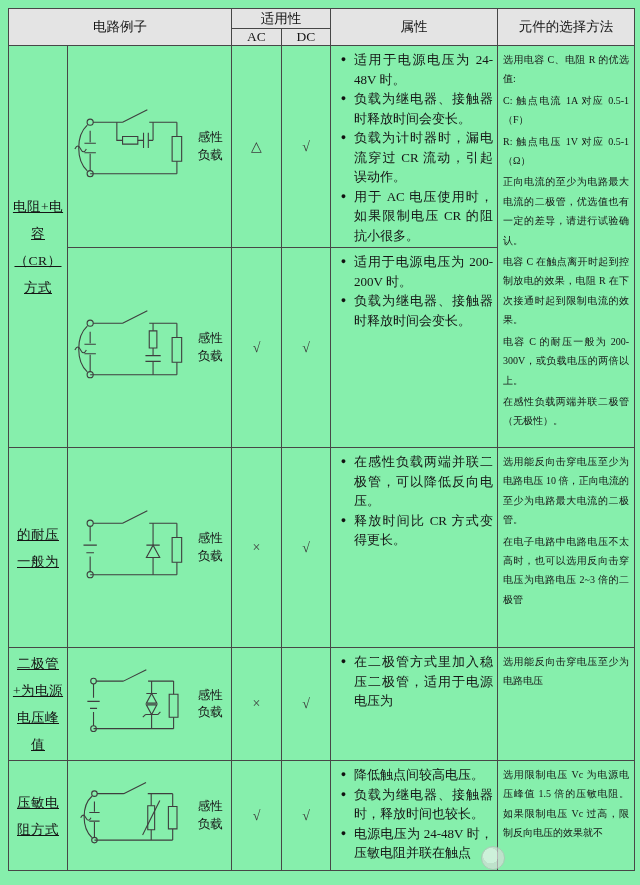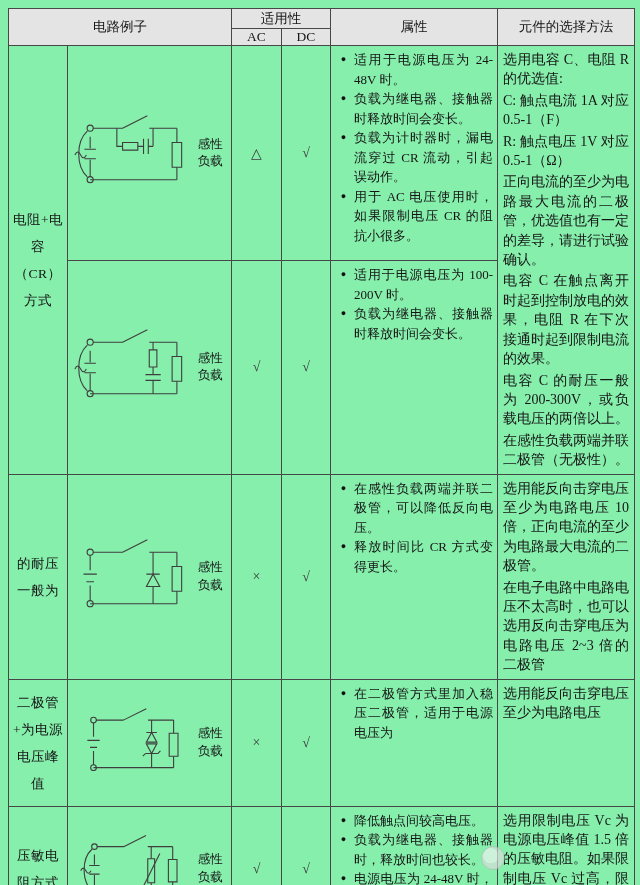--- a/index.html
+++ b/index.html
@@ -18,37 +18,37 @@
     background:#e4e4e4;font-weight:normal;font-size:13.5px;
     text-align:center;vertical-align:middle;
   }
   tr.h1{height:20px;}
   tr.h2{height:16px;}
   tr.r-tall{height:200px;}
   tr.r-mid{height:112px;}
   tr.r-last{height:110px;}
   td.method{
     text-align:center;vertical-align:middle;font-size:13.5px;
-    line-height:2.0;padding:9px 3px;letter-spacing:.5px;
+    line-height:2.0;padding:2px 3px;letter-spacing:.5px;text-decoration:underline;
   }
   td.sym{text-align:center;vertical-align:middle;font-size:14px;color:#3c3c3c;}
   td.circuit-cell{vertical-align:middle;}
   .circuit{display:flex;align-items:center;justify-content:center;gap:3px;}
   .load-label{
     width:2.3em;flex:none;font-size:12.5px;line-height:1.4;
     text-align:left;color:#161616;
   }
   td.attrs{vertical-align:top;font-size:13px;padding:4px 4px 2px 2px;}
   .bullet{display:flex;line-height:19.5px;text-align:justify;}
   .bullet::before{
     content:"\25CF";flex:none;width:21px;text-align:center;
     font-size:9px;line-height:19.5px;color:#111;
   }
   .bullet span{flex:1;}
-  td.sel{vertical-align:top;font-size:14px;padding:4px 5px 2px 5px;}
+  td.sel{vertical-align:top;font-size:10px;padding:4px 5px 2px 5px;}
   td.sel p{margin:0 0 2px 0;line-height:19.4px;text-align:justify;}
   svg.ckt{display:block;}
   svg.ckt *{vector-effect:non-scaling-stroke;}
   .wm{
     position:absolute;left:481px;top:846px;width:22px;height:22px;
     border:1.5px solid #b9b9b9;border-radius:50%;opacity:.65;
     background:radial-gradient(circle at 40% 40%, #f3f3f3 0 40%, #dcdcdc 41% 100%);
   }
 </style>
 </head>
@@ -140,21 +140,21 @@
               <path d="M109 24 v 15 M109 65 v 13"></path>
               <rect x="104" y="39" width="10" height="26"></rect>
             </svg>
             <div class="load-label">感性负载</div>
           </div>
         </td>
         <td class="sym">√</td>
         <td class="sym">√</td>
         <td class="attrs">
           <div class="bullet">
-              <span>适用于电源电压为 100-200V 时。</span>
+              <span>适用于电源电压为 200-200V 时。</span>
             </div>
           <div class="bullet">
               <span>负载为继电器、接触器时释放时间会变长。</span>
             </div>
         </td>
       </tr>
 
       <tr class="r-tall">
         <td class="method">的耐压一般为</td>
         <td class="circuit-cell">

